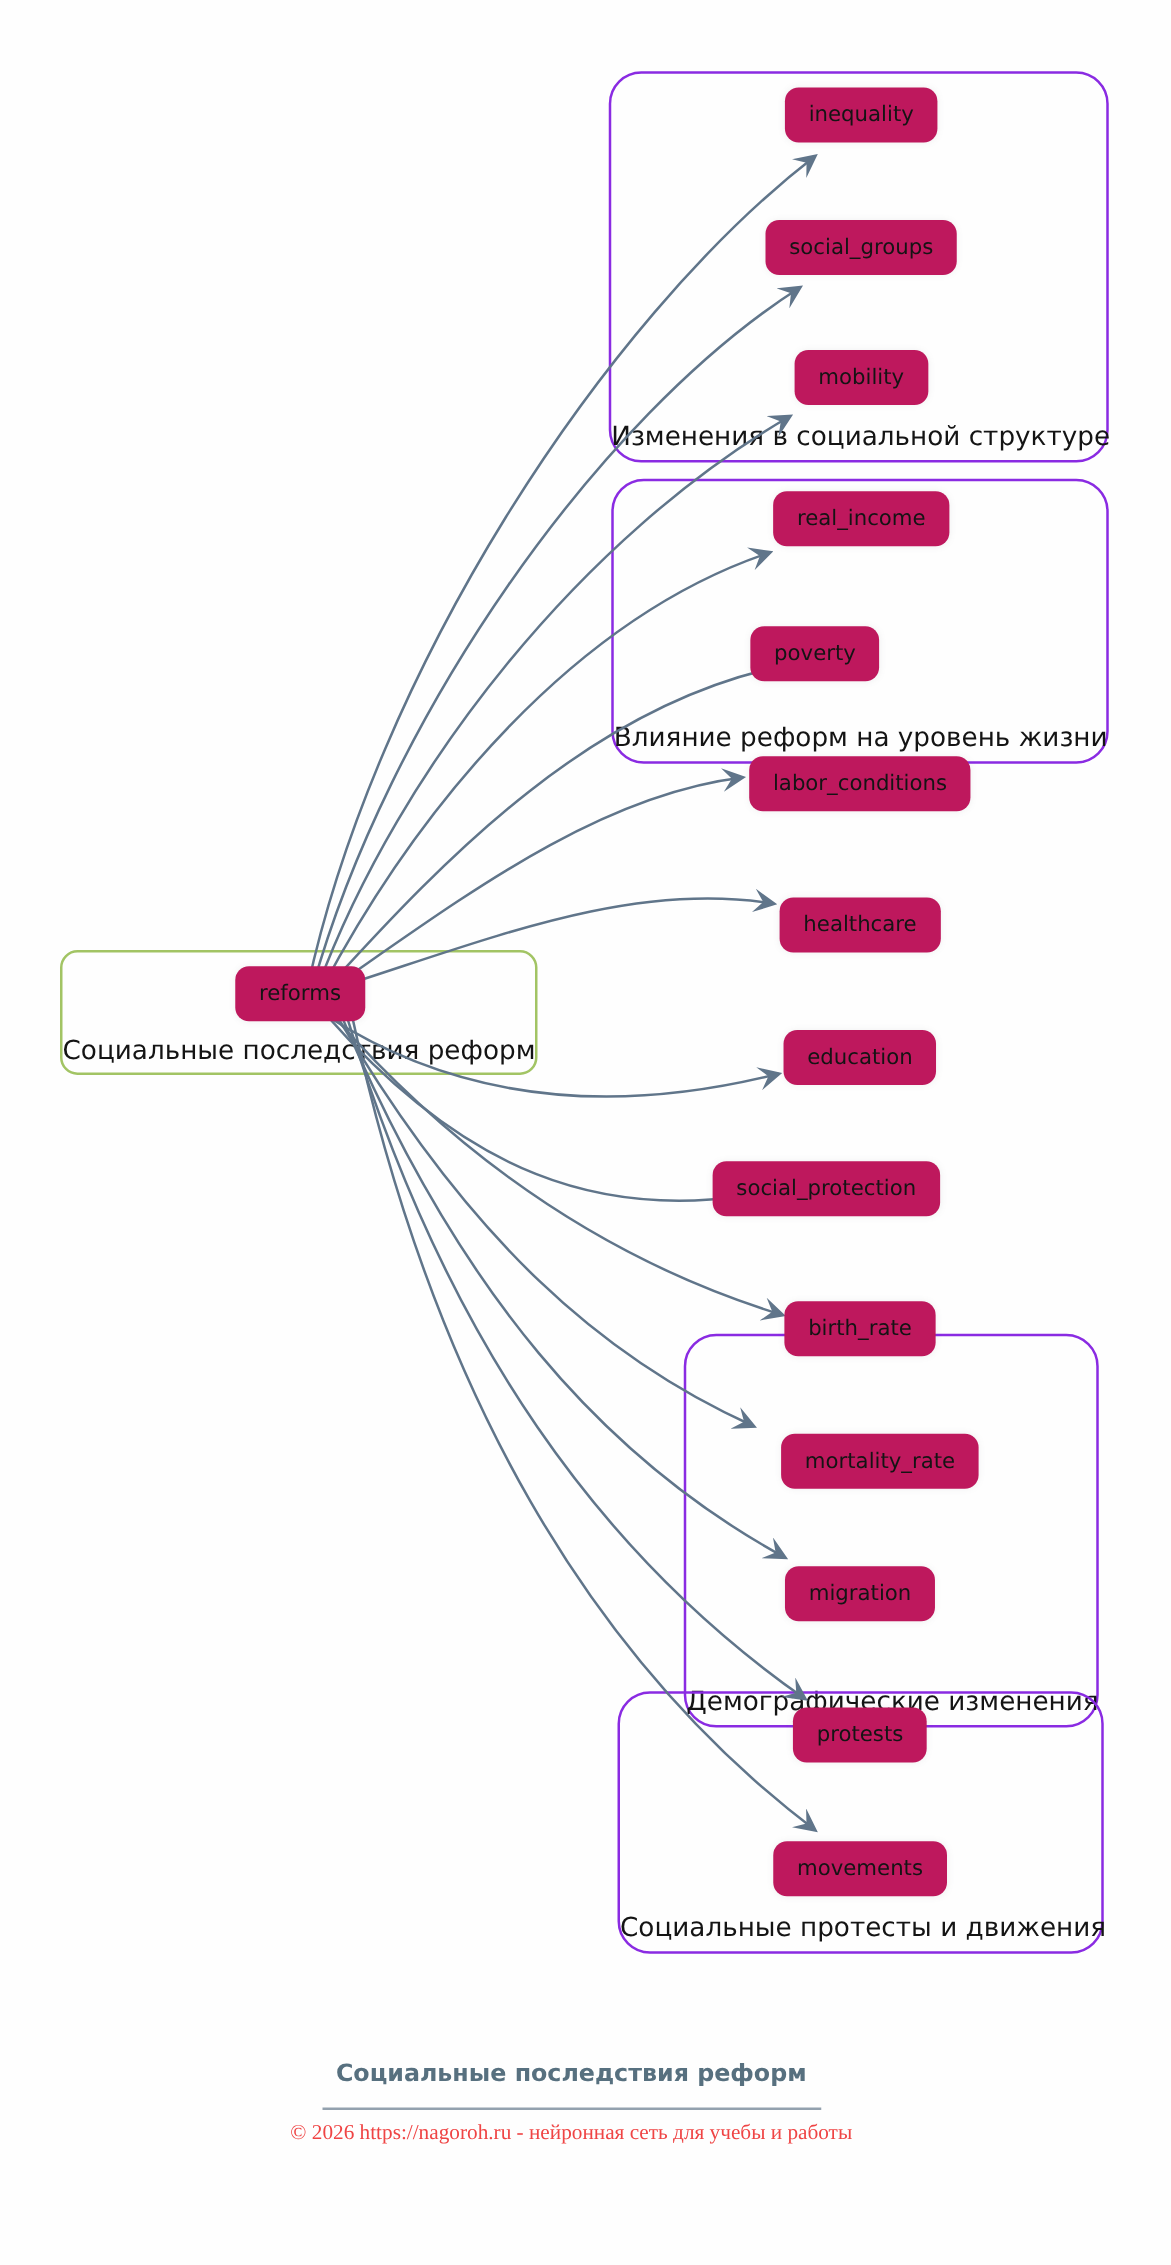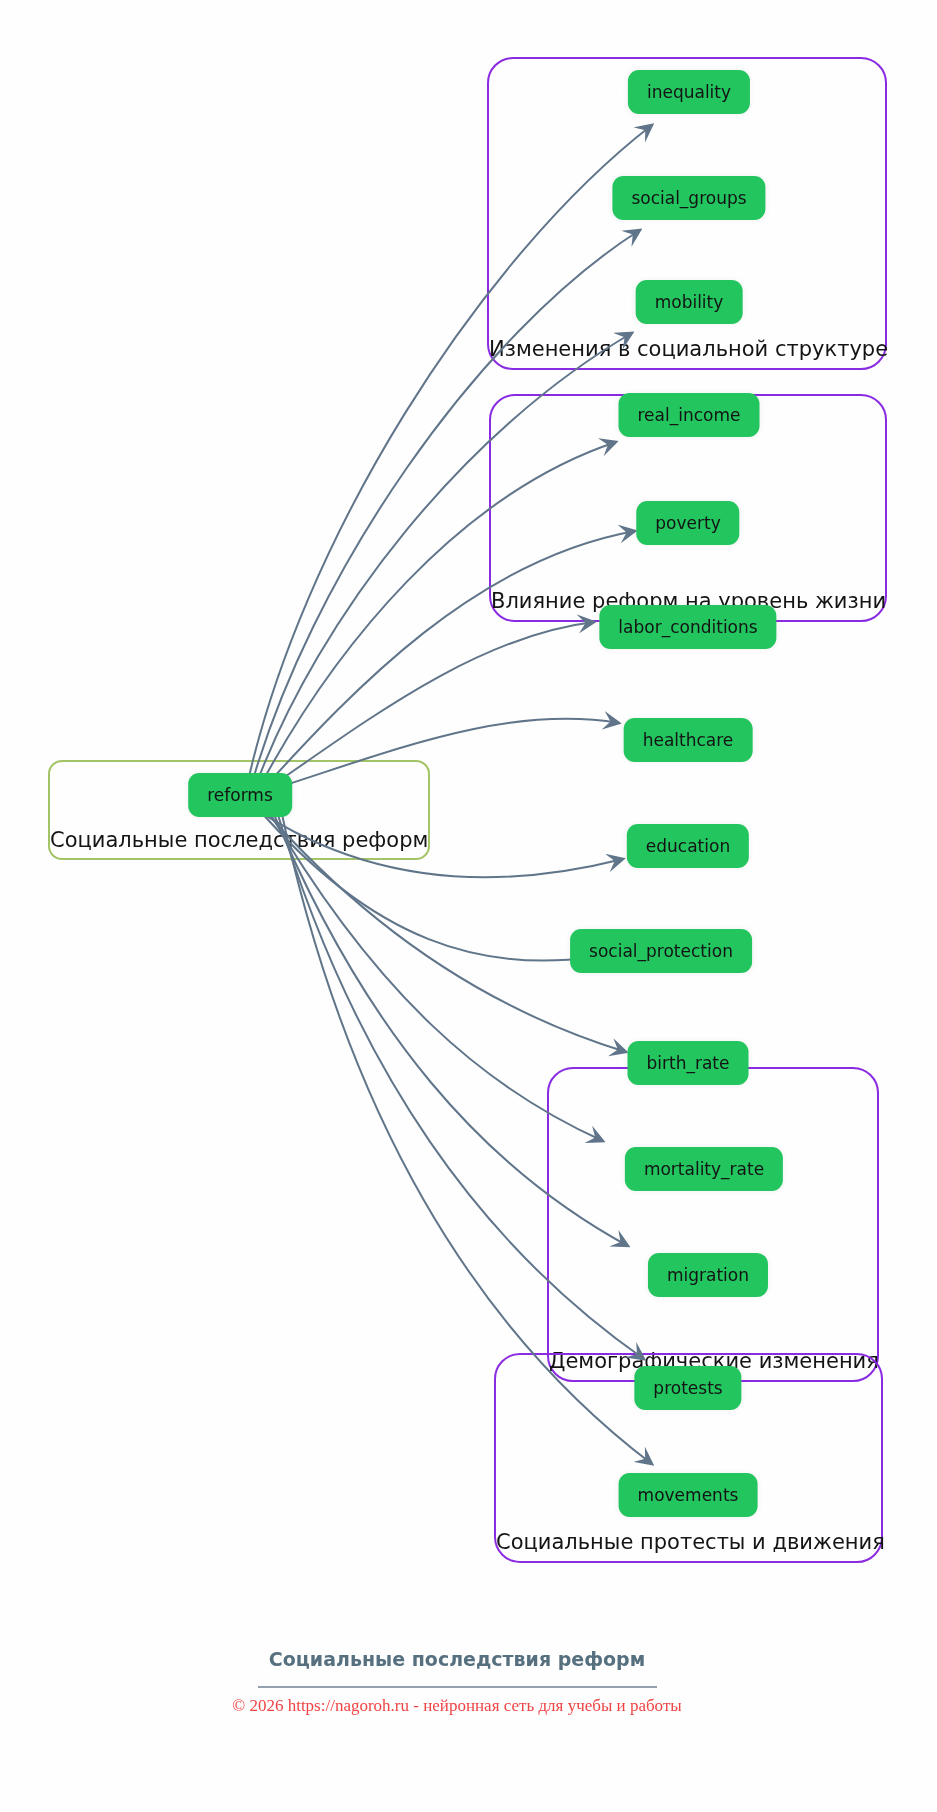--- a/index.html
+++ b/index.html
@@ -14,21 +14,21 @@
   .cluster-label{
     position:absolute;left:0;right:0;bottom:7px;text-align:center;
     font-size:21px;color:#141414;white-space:nowrap;
   }
   .root-cluster{
     position:absolute;border:2px solid #a2c464;border-radius:14px;
     background:transparent;box-sizing:border-box;
   }
   .node{
     position:absolute;transform:translate(-50%,-50%);
-    background:#22c55e;border-radius:11px;padding:12px 19px;
+    background:#be185d;border-radius:11px;padding:12px 19px;
     font-size:17px;color:#141414;white-space:nowrap;
     box-shadow:0 0 5px rgba(120,120,130,0.10);
   }
   #edges{position:absolute;left:0;top:0;pointer-events:none;}
   .edge{fill:none;stroke:#60758a;stroke-width:2px;}
   .footer{
     position:absolute;left:0;top:1648px;width:914px;text-align:center;
     color:#5f7285;
   }
   .footer-title{font-size:19px;font-weight:bold;color:#57707f;}
@@ -40,21 +40,21 @@
 </style>
 </head>
 <body>
 
 <div id="canvas">
 
   <div class="cluster" style="left:487px;top:57px;width:400px;height:313px;">
     <div class="cluster-label">Изменения в социальной структуре</div>
   </div>
 
-  <div class="cluster" style="left:489px;top:394px;width:398px;height:228px;">
+  <div class="cluster" style="left:489px;top:383px;width:398px;height:228px;">
     <div class="cluster-label">Влияние реформ на уровень жизни</div>
   </div>
 
 
   <div class="cluster" style="left:547px;top:1028px;width:332px;height:315px;margin-top:39px;">
     <div class="cluster-label">Демографические изменения</div>
   </div>
 
   <div class="cluster" style="left:494px;top:1353px;width:389px;height:210px;">
     <div class="cluster-label">Социальные протесты и движения</div>
@@ -86,30 +86,30 @@
     <path class="edge" marker-end="url(#arrow)" d="M 280 805 C 345 1115 475 1330 652 1464"></path>
   </svg>
 
   <div class="node" style="left:240px;top:795px;">reforms</div>
 
   <div class="node" style="left:689px;top:92px;">inequality</div>
   <div class="node" style="left:689px;top:198px;">social_groups</div>
   <div class="node" style="left:689px;top:302px;">mobility</div>
 
   <div class="node" style="left:689px;top:415px;">real_income</div>
-  <div class="node" style="left:688px;top:523px;">poverty</div>
+  <div class="node" style="left:652px;top:523px;">poverty</div>
   <div class="node" style="left:688px;top:627px;">labor_conditions</div>
 
   <div class="node" style="left:688px;top:740px;">healthcare</div>
   <div class="node" style="left:688px;top:846px;">education</div>
   <div class="node" style="left:661px;top:951px;">social_protection</div>
 
   <div class="node" style="left:688px;top:1063px;">birth_rate</div>
   <div class="node" style="left:704px;top:1169px;">mortality_rate</div>
-  <div class="node" style="left:708px;top:1275px;">migration</div>
+  <div class="node" style="left:688px;top:1275px;">migration</div>
 
   <div class="node" style="left:688px;top:1388px;">protests</div>
   <div class="node" style="left:688px;top:1495px;">movements</div>
 
   <div class="footer">
     <div class="footer-title">Социальные последствия реформ</div>
     <hr class="footer-divider">
     <div class="footer-copy">© 2026 https://nagoroh.ru - нейронная сеть для учебы и работы</div>
   </div>
 

